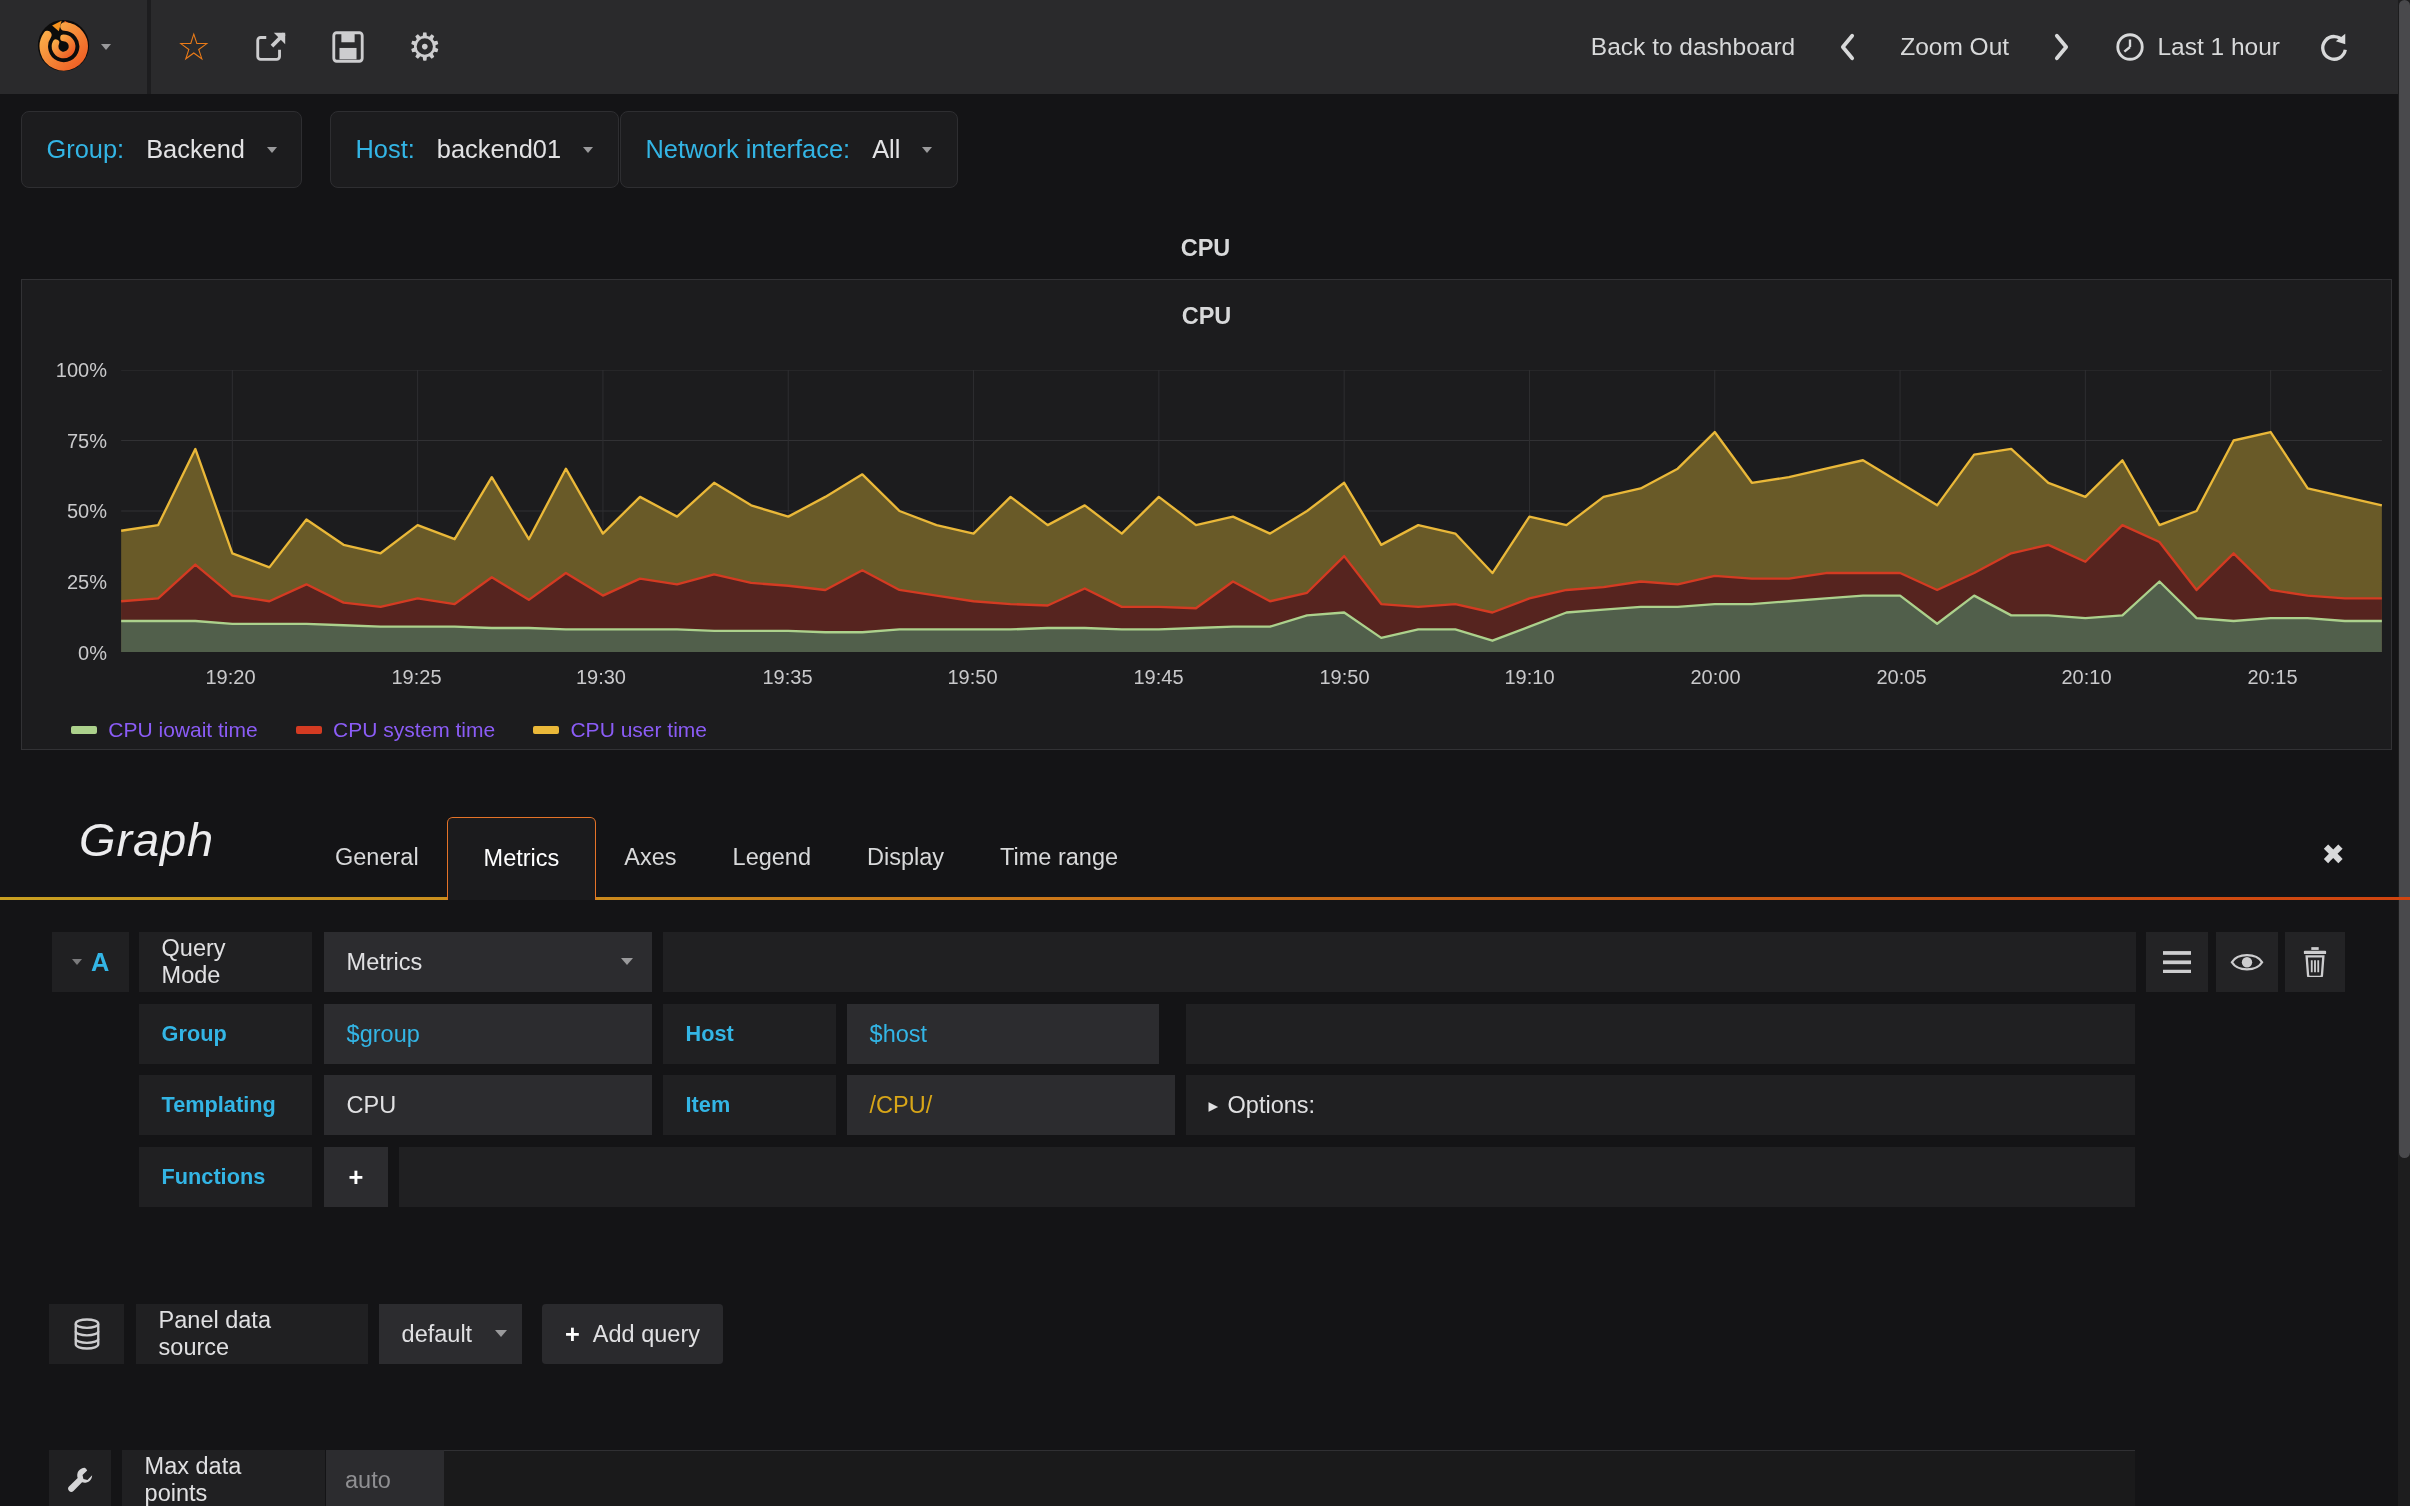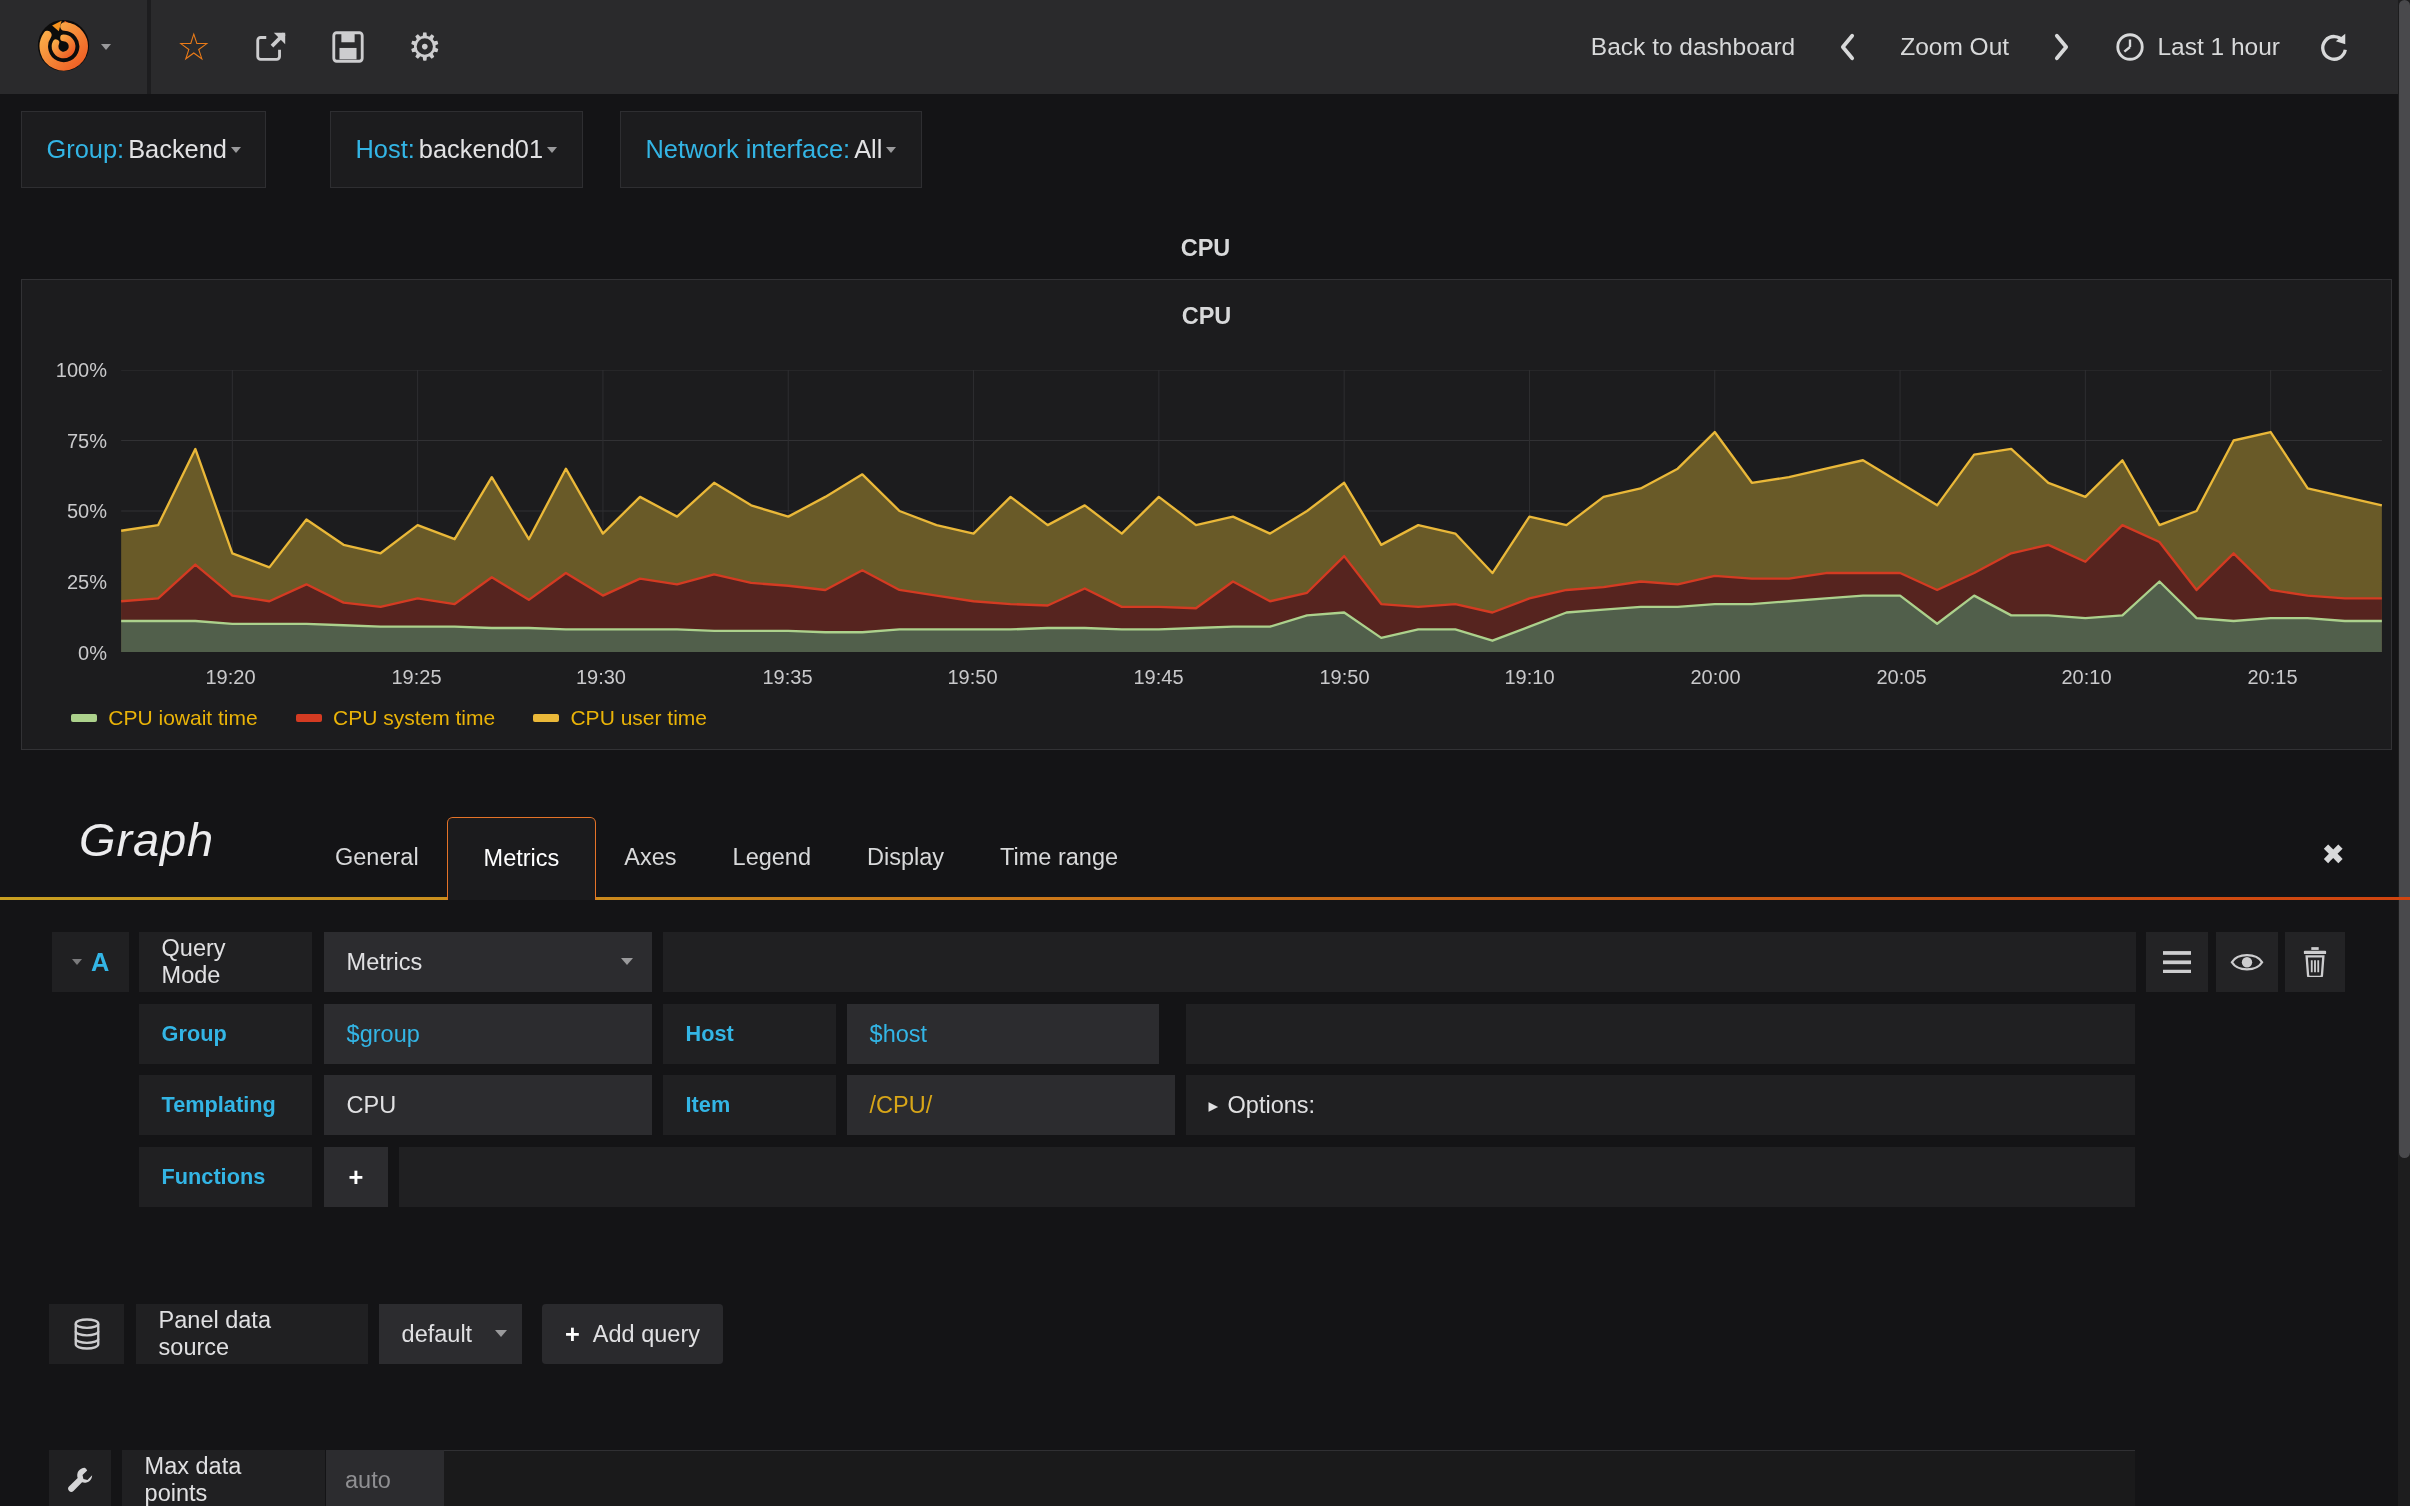--- a/index.html
+++ b/index.html
@@ -18,35 +18,35 @@
   .grid-icon span { background:repeating-linear-gradient(45deg,#cfcfcf 0 2.8px, #2A2A2C 2.8px 5.6px); }
   .nav-icons { display:flex; align-items:center; gap:36px; padding-left:22.6px; height:94px; }
   .nav-icon-btn { width:41px; height:60px; display:flex; align-items:center; justify-content:center; cursor:pointer; }
   .star-glyph { font-size:38px; color:#EB7B18; line-height:1; }
   .gear-glyph { font-size:38px; color:#CDCDCF; line-height:1; }
   .navbar-right { margin-left:auto; display:flex; align-items:center; gap:32px; padding-right:58px; font-size:24.5px; color:#D8D9DA; }
   .nav-text-btn { cursor:pointer; }
   .time-group { display:flex; align-items:center; gap:11.3px; cursor:pointer; }
 
   
-  .var-box { position:absolute; top:111px; height:77px; background:#1C1C1E; border:0.9px solid #2E2E31; border-radius:0; display:flex; align-items:center; padding:0 24.5px; gap:4px; font-size:25.4px; cursor:pointer; }
+  .var-box { position:absolute; top:111px; height:77px; background:#1C1C1E; border:0.9px solid #2E2E31; border-radius:8px; display:flex; align-items:center; padding:0 24.5px; gap:22px; font-size:25.4px; cursor:pointer; }
   .var-label { color:#33B5E5; }
   .var-value { color:#E2E2E4; }
 
   
   .row-title { position:absolute; top:235px; left:0; width:2411px; text-align:center; font-size:23.5px; font-weight:bold; color:#D8D9DA; }
 
   
   .graph-panel { position:absolute; left:21px; top:279px; width:2371px; height:471px; background:#1C1C1E; border:0.9px solid #323235; }
   .panel-title { position:absolute; top:22.6px; left:0; width:100%; text-align:center; font-size:23.5px; font-weight:bold; color:#D8D9DA; }
   .plot { position:absolute; left:97px; top:90px; width:2265px; height:282px; }
   .ylab { position:absolute; left:0; width:85px; text-align:right; font-size:20px; color:#C9C9CB; }
   .xlab { position:absolute; width:85px; text-align:center; font-size:20px; color:#C9C9CB; top:386px; }
   .legend { position:absolute; left:49px; top:426px; display:flex; gap:38px; align-items:center; }
-  .legend-item { display:flex; align-items:center; gap:11.3px; font-size:21px; color:#eab308; cursor:pointer; }
+  .legend-item { display:flex; align-items:center; gap:11.3px; font-size:21px; color:#8b5cf6; cursor:pointer;margin-top:12px; }
   .legend-swatch { width:26px; height:7.5px; border-radius:1.9px; }
 
   
   .graph-word { position:absolute; left:79px; top:812px; font-size:47px; font-style:italic; color:#ECECEE; letter-spacing:0.9px; }
   .tabs-row { position:absolute; left:0; top:817px; width:2411px; height:83px; }
   .tabs-row .underline { position:absolute; left:0; bottom:0; width:2411px; height:2.8px; background:linear-gradient(90deg,#C9A021,#D0440F); z-index:1; }
   .tabs-list { display:flex; margin-left:307px; height:83px; }
   .tab { padding:0 28px; line-height:81px; font-size:23.5px; color:#D8D9DA; cursor:pointer; position:relative; }
   .tab.active { padding:0 36px; border:0.9px solid #E57328; border-bottom:none; border-radius:5.6px 5.6px 0 0; background:#1B1B1D; z-index:2; color:#FFFFFF; }
   .close-x { position:absolute; right:66px; top:21px; font-size:28px; color:#D8D9DA; cursor:pointer; z-index:2; }

